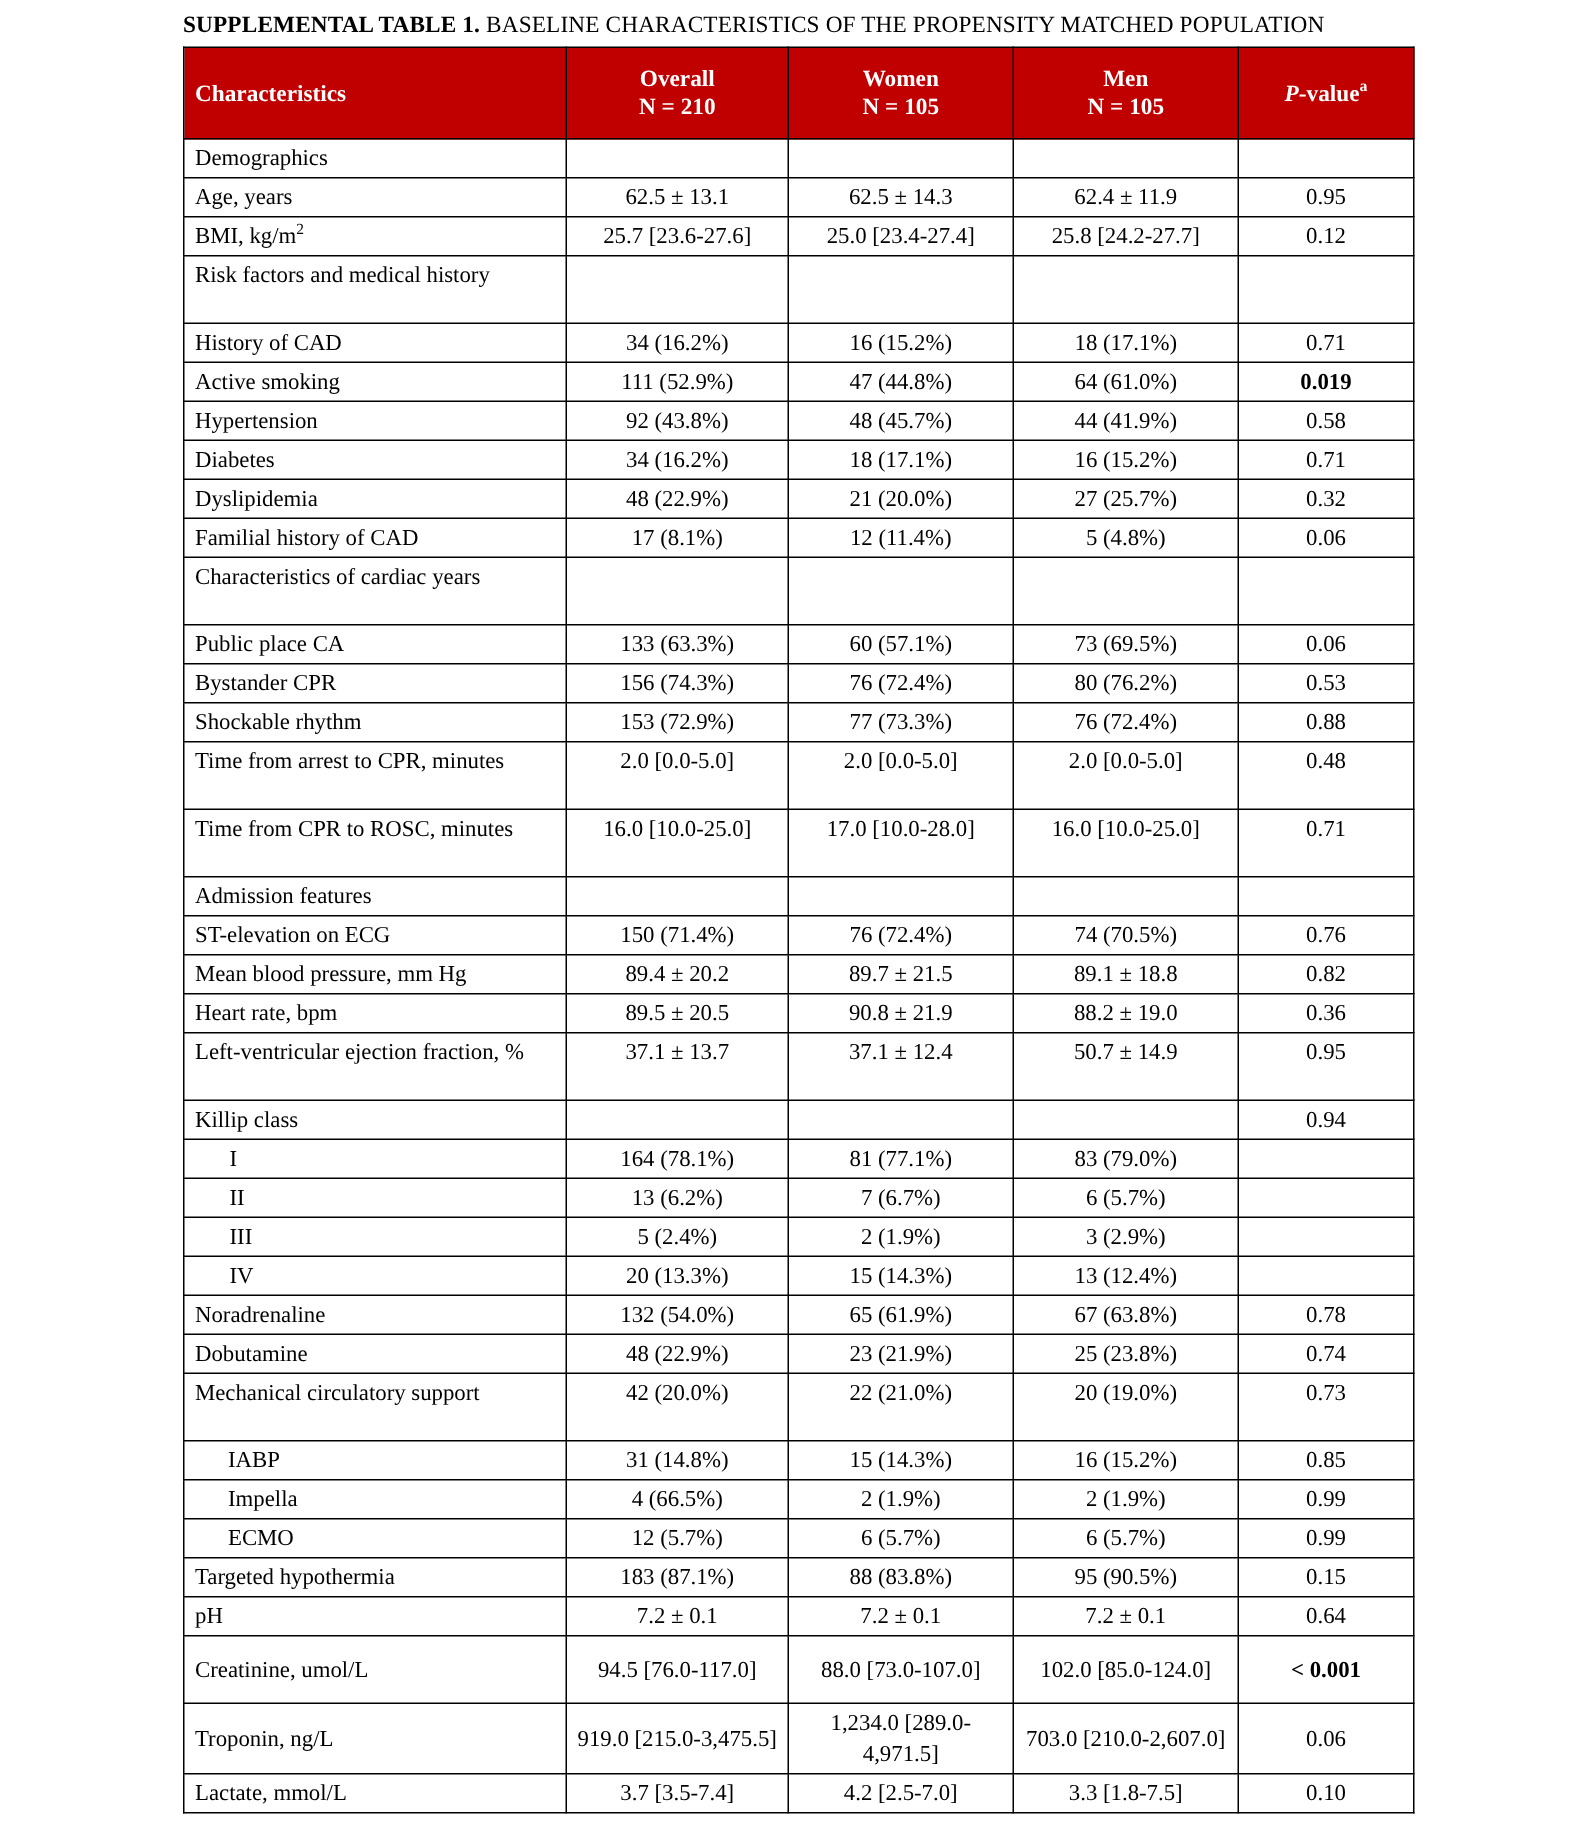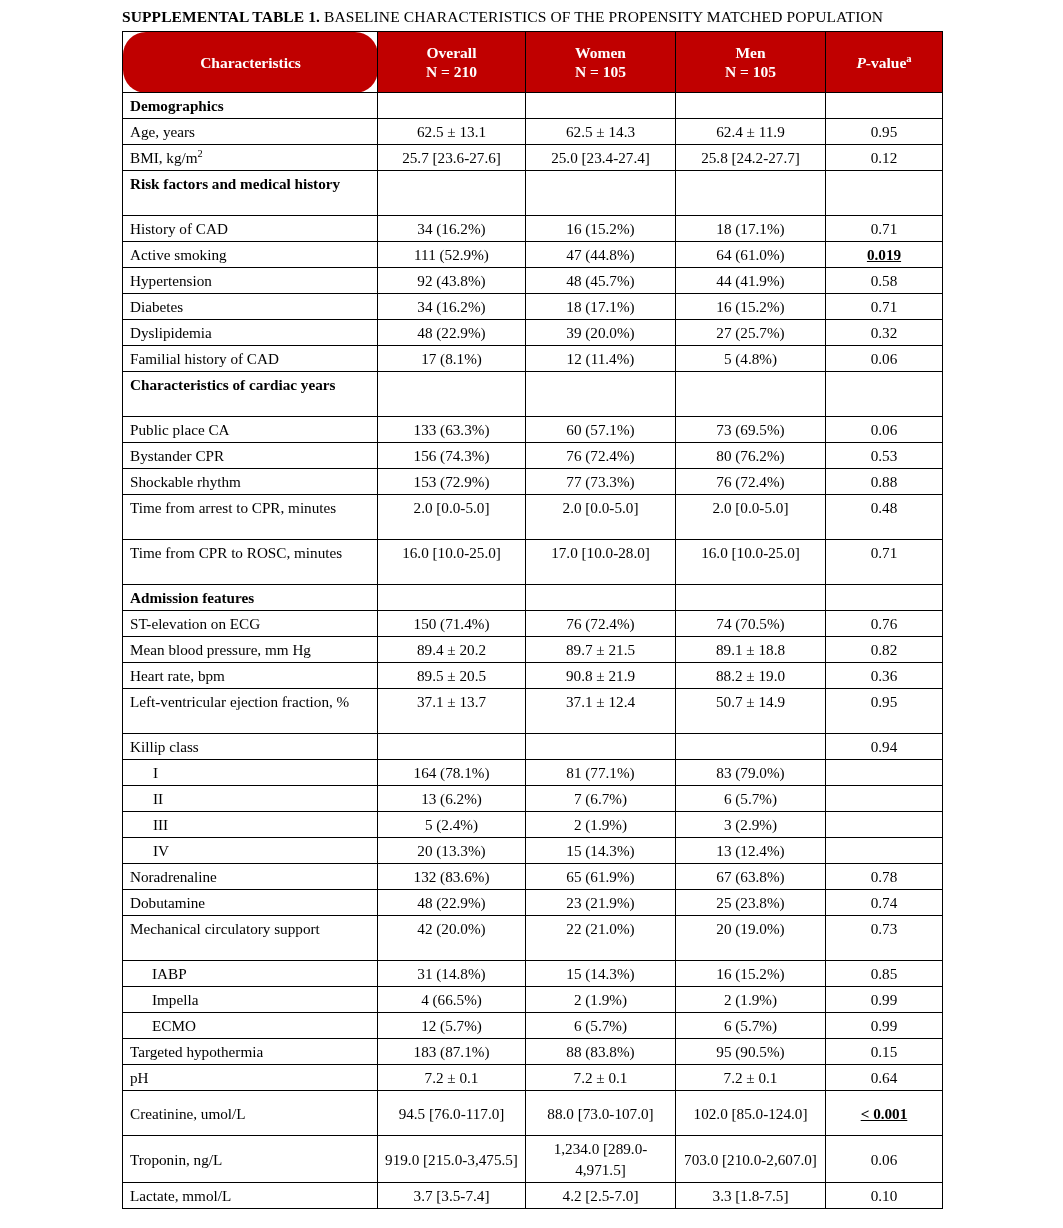--- a/index.html
+++ b/index.html
@@ -50,23 +50,22 @@
     color: #ffffff;
     font-weight: bold;
     border: 1px solid #000000;
     padding: 6px 6px;
     height: 48px;
     vertical-align: middle;
     font-size: 15.5px;
     line-height: 19px;
   }
   thead th.left {
-    text-align: center;
+    text-align: left;
     padding-left: 7px;
-    border-radius: 23px;
   }
   thead th.ctr {
     text-align: center;
   }
   thead th .ital { font-style: italic; }
   sup { font-size: 0.68em; vertical-align: super; line-height: 0; }
 
   tbody td {
     border: 1px solid #000000;
     padding: 2px 6px;
@@ -75,25 +74,25 @@
     font-size: 15.2px;
   }
   tbody td.label {
     text-align: left;
     padding-left: 7px;
   }
   tbody td.val {
     text-align: center;
   }
   tbody tr.section td.label {
-    font-weight: bold;
+    font-weight: normal;
   }
   tbody td.label.indent1 { padding-left: 30px; }
   tbody td.label.indent2 { padding-left: 29px; }
-  tbody td.val.bold { font-weight: bold; text-decoration: underline; }
+  tbody td.val.bold { font-weight: bold; }
   tbody tr.tall td { height: 40px; }
   td.vcenter { vertical-align: middle; }
 </style>
 </head>
 <body>
 
 <div class="page">
 
   <div class="title">
     <span class="tbold">SUPPLEMENTAL TABLE 1.</span><span> BASELINE CHARACTERISTICS OF THE PROPENSITY MATCHED POPULATION</span>
@@ -180,21 +179,21 @@
         <tr>
           <td class="label">Diabetes</td>
           <td class="val">34 (16.2%)</td>
           <td class="val">18 (17.1%)</td>
           <td class="val">16 (15.2%)</td>
           <td class="val">0.71</td>
         </tr>
         <tr>
           <td class="label">Dyslipidemia</td>
           <td class="val">48 (22.9%)</td>
-          <td class="val">39 (20.0%)</td>
+          <td class="val">21 (20.0%)</td>
           <td class="val">27 (25.7%)</td>
           <td class="val">0.32</td>
         </tr>
         <tr>
           <td class="label">Familial history of CAD</td>
           <td class="val">17 (8.1%)</td>
           <td class="val">12 (11.4%)</td>
           <td class="val">5 (4.8%)</td>
           <td class="val">0.06</td>
         </tr>
@@ -305,21 +304,21 @@
         </tr>
         <tr>
           <td class="label indent1">IV</td>
           <td class="val">20 (13.3%)</td>
           <td class="val">15 (14.3%)</td>
           <td class="val">13 (12.4%)</td>
           <td class="val"></td>
         </tr>
         <tr>
           <td class="label">Noradrenaline</td>
-          <td class="val">132 (83.6%)</td>
+          <td class="val">132 (54.0%)</td>
           <td class="val">65 (61.9%)</td>
           <td class="val">67 (63.8%)</td>
           <td class="val">0.78</td>
         </tr>
         <tr>
           <td class="label">Dobutamine</td>
           <td class="val">48 (22.9%)</td>
           <td class="val">23 (21.9%)</td>
           <td class="val">25 (23.8%)</td>
           <td class="val">0.74</td>

